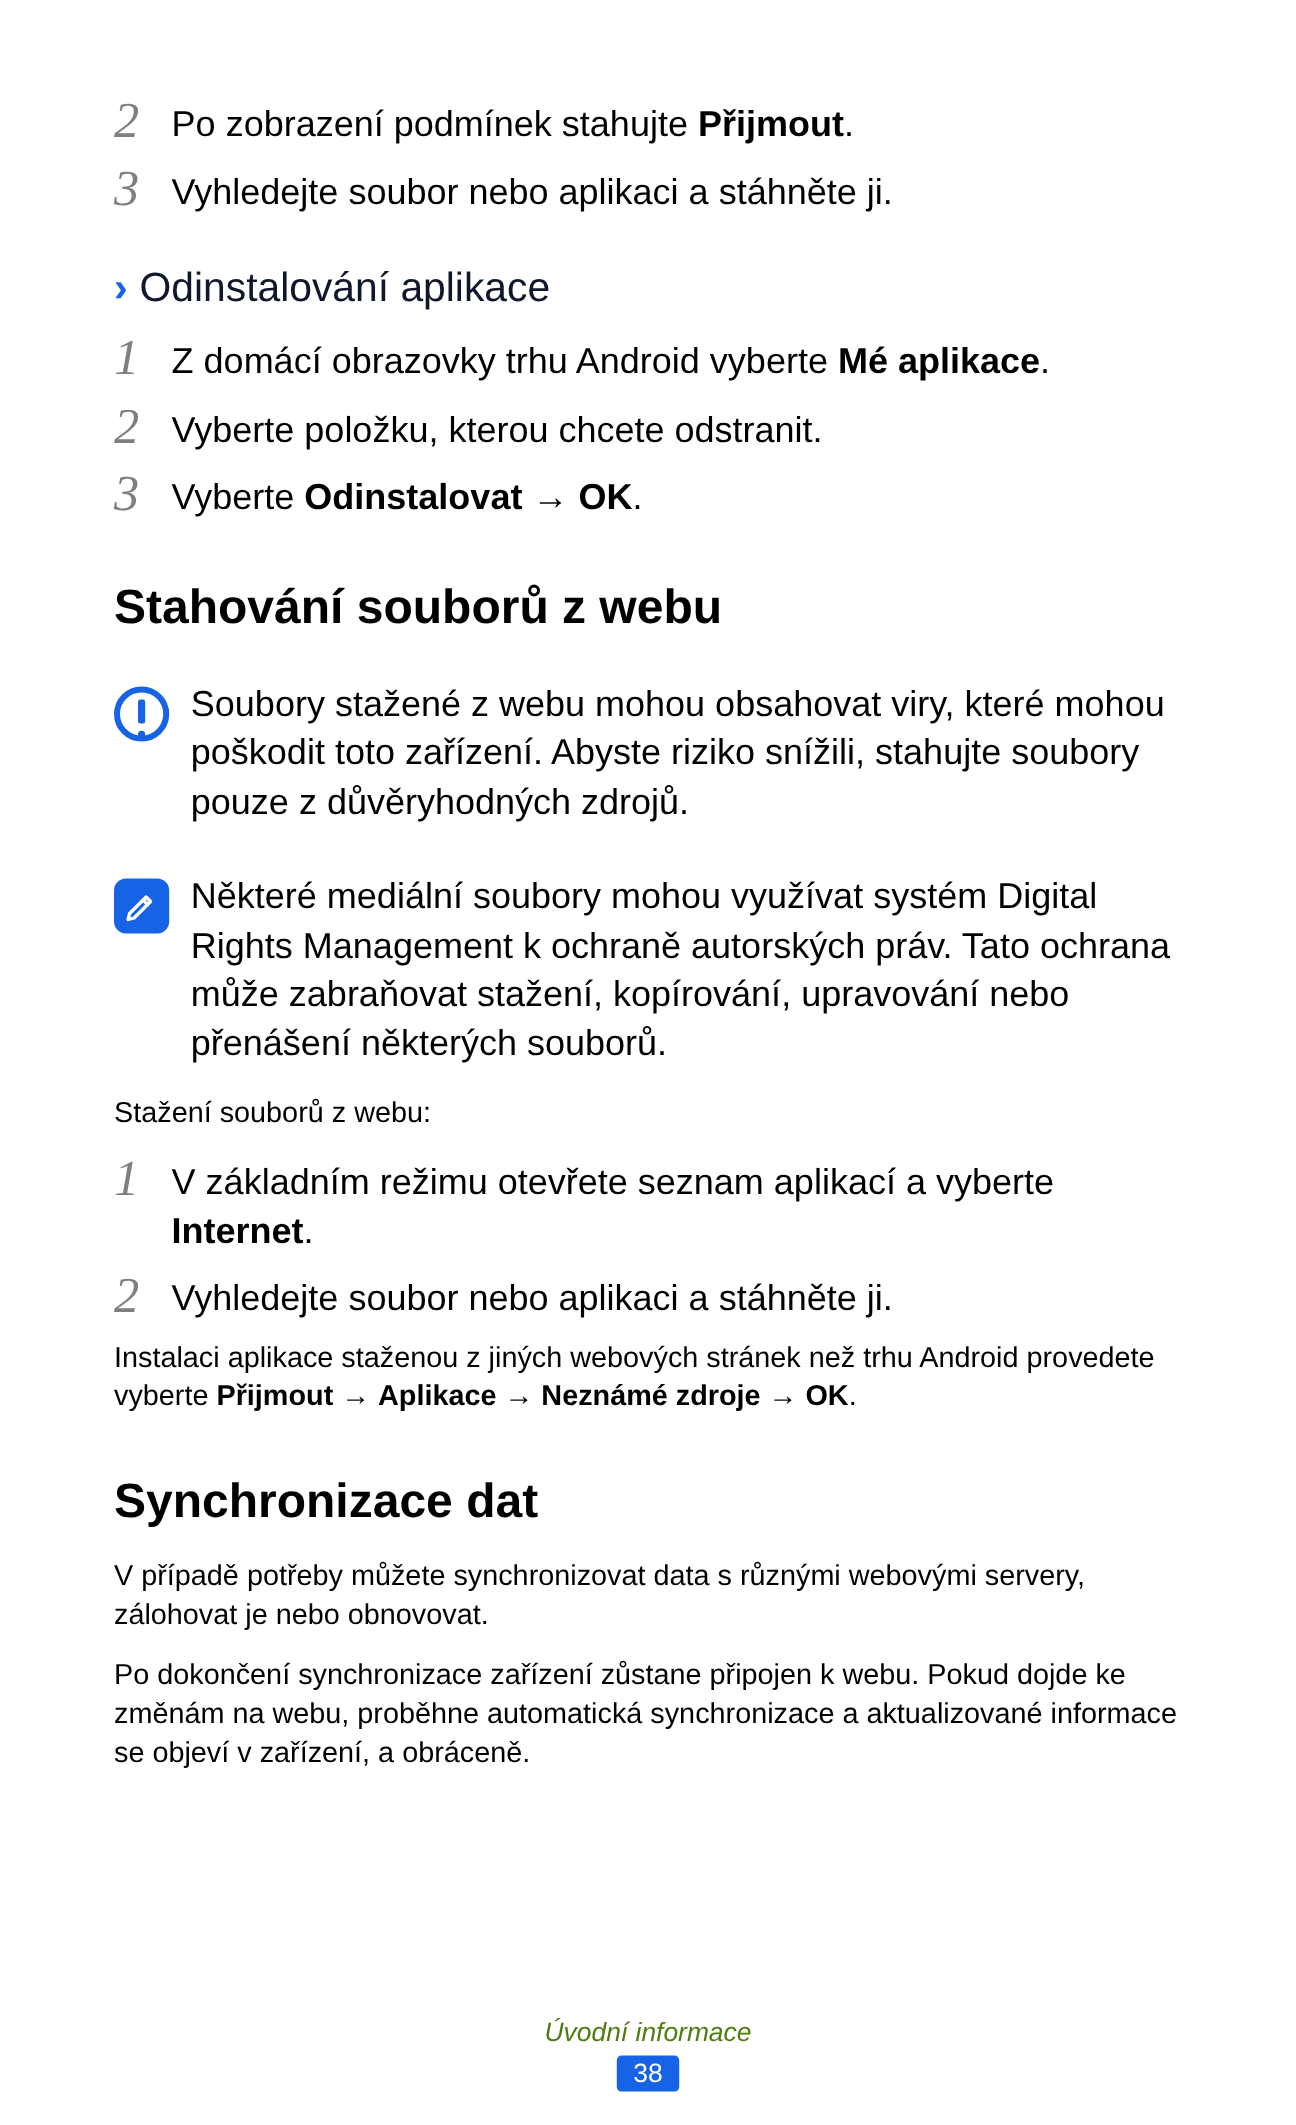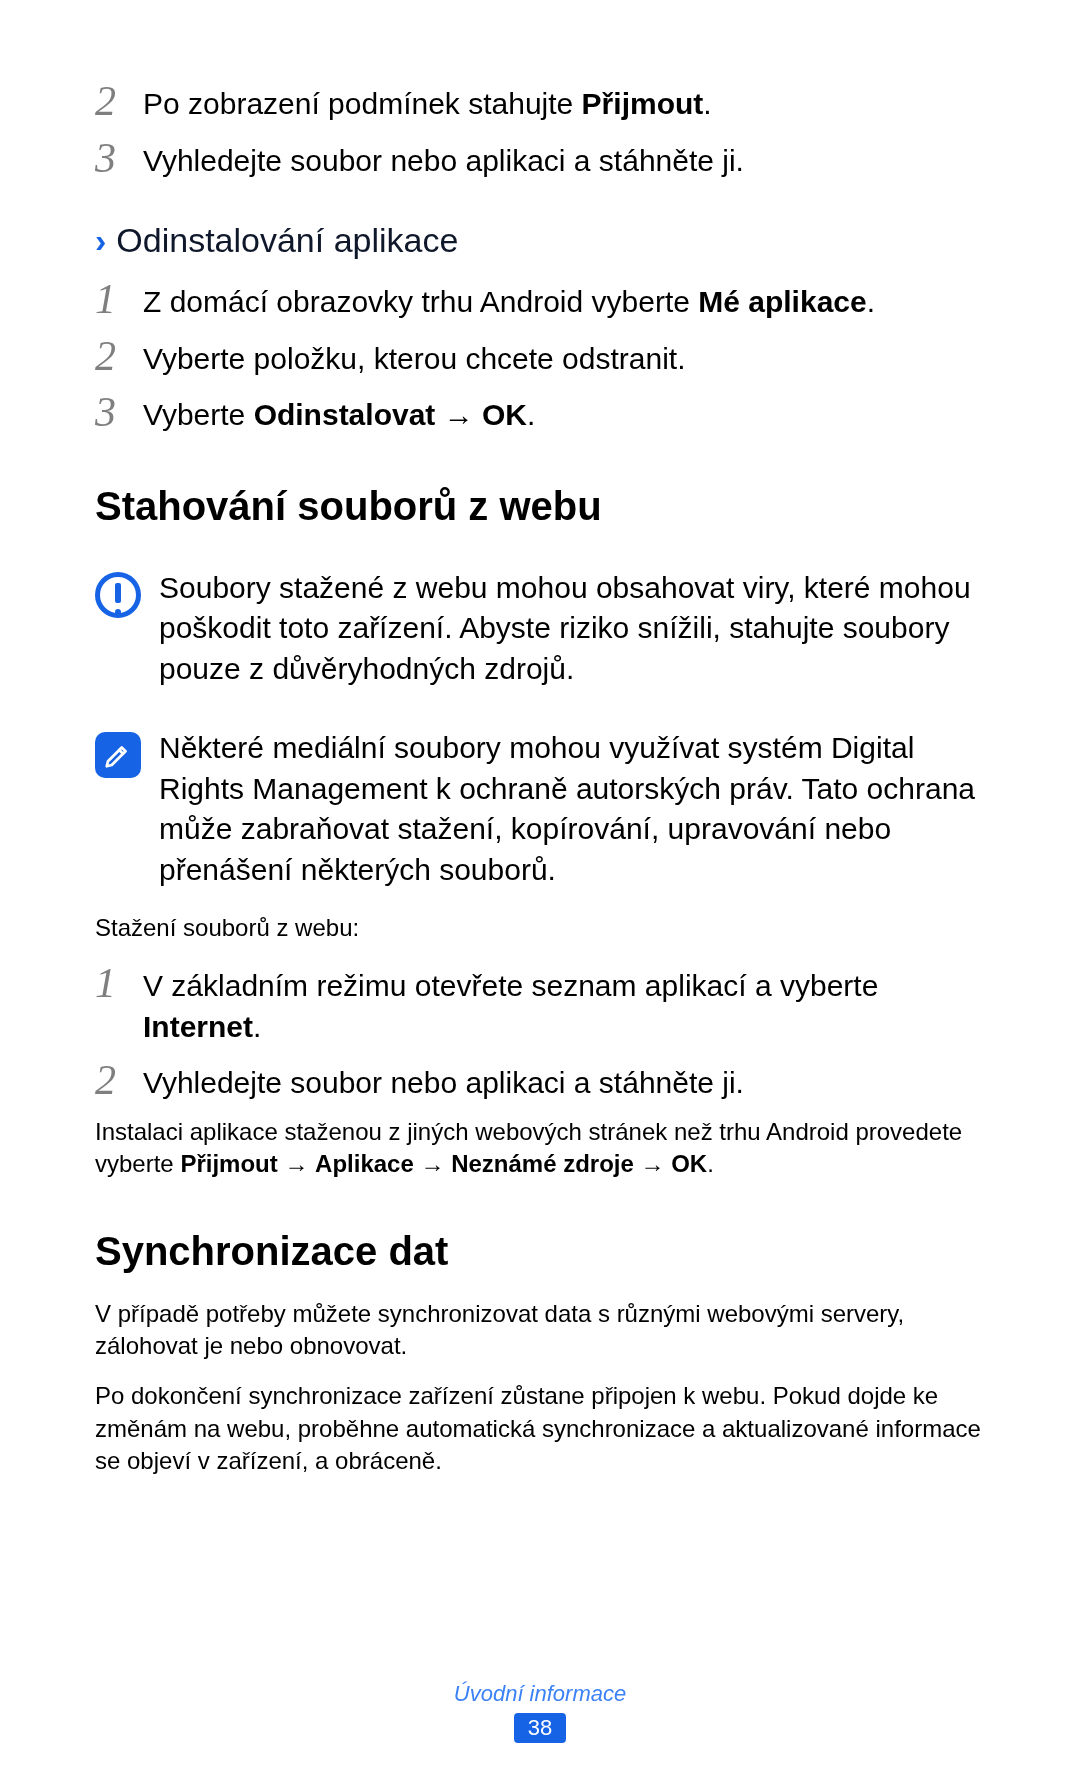--- a/index.html
+++ b/index.html
@@ -131,21 +131,21 @@
   .footer {
     position: absolute;
     bottom: 28px;
     left: 0;
     right: 0;
     text-align: center;
   }
   .footer-label {
     font-style: italic;
     font-size: 22px;
-    color: #3b82f6;
+    color: #4d7c0f;
     margin-bottom: 6px;
   }
   .page-num {
     display: inline-block;
     background: #1763e5;
     color: #fff;
     font-size: 22px;
     font-weight: 400;
     padding: 2px 14px;
     border-radius: 4px;

